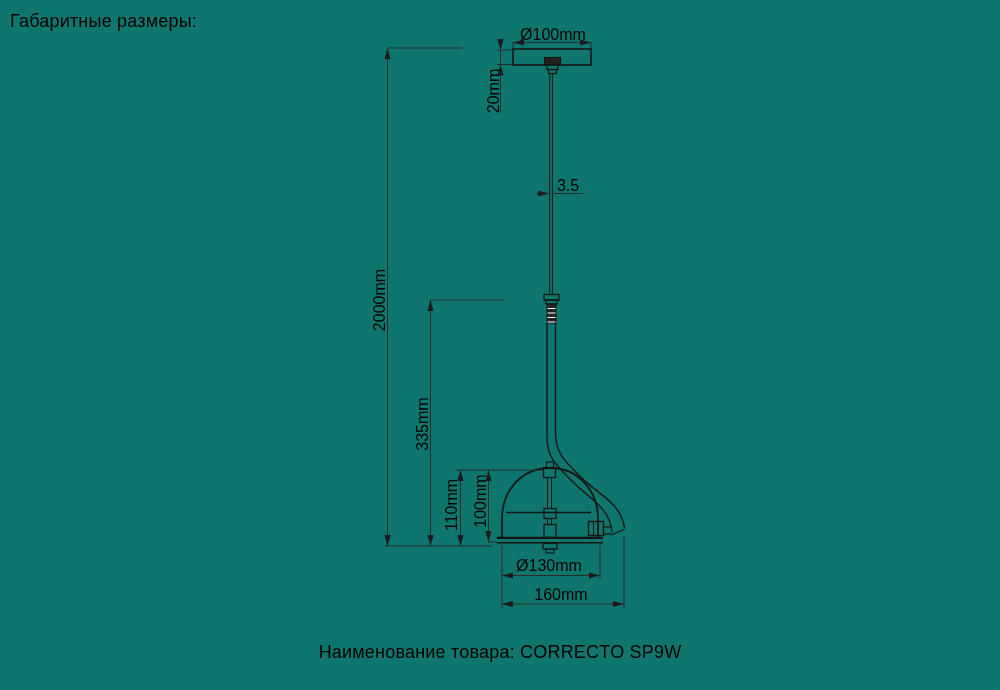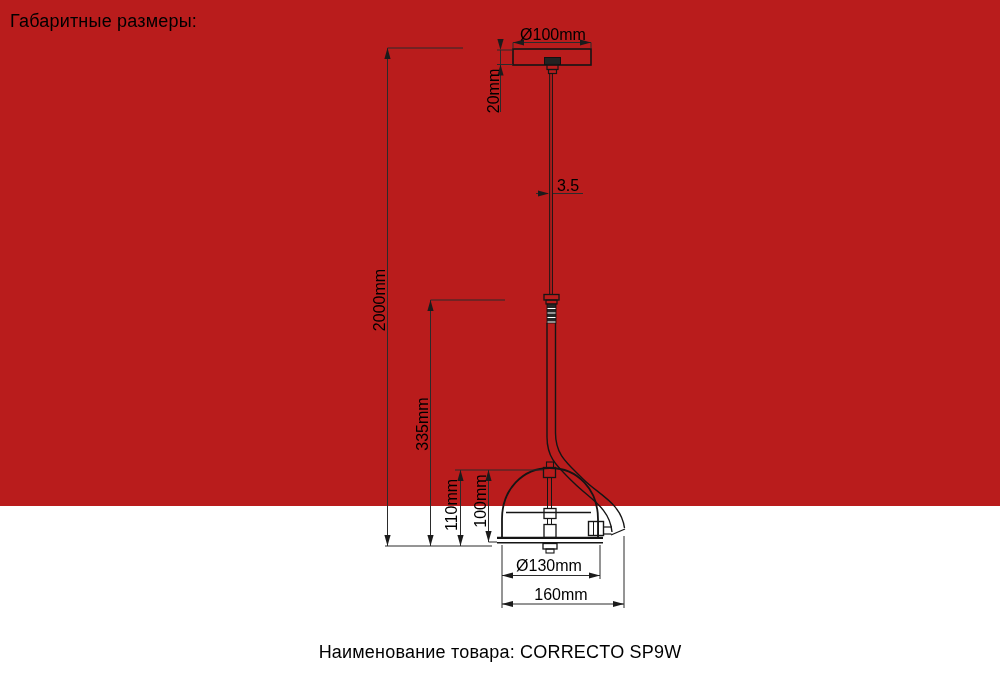--- a/index.html
+++ b/index.html
@@ -7,22 +7,22 @@
     padding: 0;
     background: #ffffff;
     width: 1000px;
     height: 690px;
     overflow: hidden;
     font-family: "Liberation Sans", sans-serif;
   }
   .canvas {
     position: relative;
     width: 1000px;
-    height: 506px;
-    background: #b91c1c;
+    height: 690px;
+    background: #0f766e;
   }
   .title {
     position: absolute;
     left: 10px;
     top: 11px;
     font-size: 18px;
     color: #000000;
     letter-spacing: 0.2px;
   }
   .caption {

